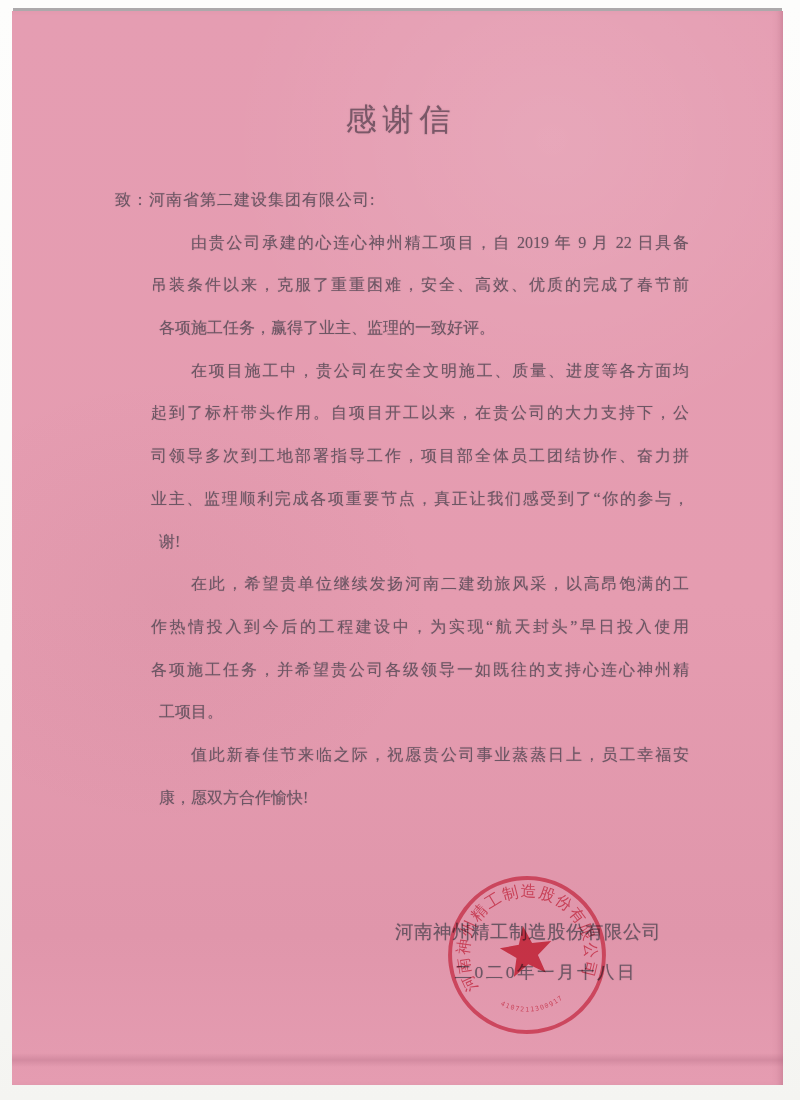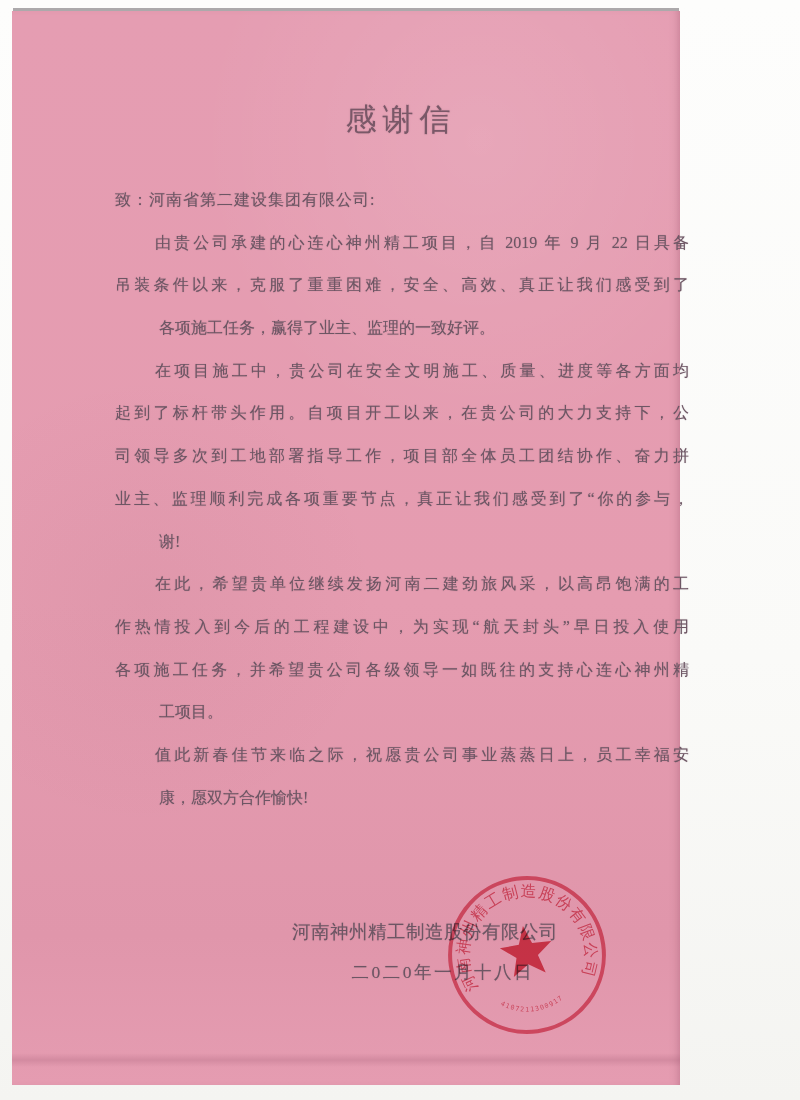--- a/index.html
+++ b/index.html
@@ -7,21 +7,21 @@
   body {
     font-family: "Liberation Serif", "DejaVu Serif", serif;
     background: #fbfbf9;
     position: relative;
   }
   .scan-bg {
     position: absolute; inset: 0;
     background: linear-gradient(180deg, #fdfdfc 0%, #fafaf8 60%, #f4f4f1 100%);
   }
   .paper {
-    position: absolute; left: 12px; top: 11px; width: 668px; height: 1074px;
+    position: absolute; left: 12px; top: 11px; width: 771px; height: 1074px;
     background:
       radial-gradient(ellipse 60% 40% at 70% 12%, rgba(255,255,255,0.10), rgba(255,255,255,0) 70%),
       radial-gradient(ellipse 50% 30% at 20% 55%, rgba(120,60,80,0.05), rgba(120,60,80,0) 70%),
       linear-gradient(180deg, #e59db2 0%, #e59cb0 55%, #e096ab 86%, #e59cb1 100%);
     box-shadow: 0 -4px 0 -1px rgba(105,100,103,0.55), inset -7px 0 9px -6px rgba(150,80,105,0.45);
   }
   .fold-shadow {
     position: absolute; left: 0; right: 0; top: 1042px; height: 14px;
     background: linear-gradient(180deg, rgba(150,80,105,0) 0%, rgba(150,80,105,0.22) 50%, rgba(150,80,105,0) 100%);
   }
@@ -32,21 +32,21 @@
     color: #7a5868;
     text-shadow: 0 0 1.2px rgba(122,88,104,0.55);
   }
   .body-block {
     position: absolute; left: 103px; top: 168px; width: 574px;
     color: #6d5664;
     font-size: 16px;
     text-shadow: 0 0 1px rgba(109,86,100,0.5);
   }
   .line { height: 42.7px; line-height: 42.7px; white-space: nowrap; }
-  .jline { white-space: normal; text-align: justify; text-align-last: justify; }
+  .jline { white-space: normal; text-align: justify; text-align-last: justify; margin-left: 36px; }
   .eline { text-align: left; margin-left: 44px; }
   .indent { padding-left: 40px; }
   .salutation { letter-spacing: 1px; }
   .sig-company {
     position: absolute; top: 908px; right: 122px;
     font-size: 18.5px; letter-spacing: 0.5px; color: #6d5664;
     text-shadow: 0 0 1px rgba(109,86,100,0.5);
   }
   .sig-date {
     position: absolute; top: 949px; right: 146px;
@@ -76,21 +76,21 @@
 <div class="scan-bg"></div>
 
 <div class="paper">
 
   <div class="letter-title">感谢信</div>
 
   <div class="body-block">
     <div class="line salutation">致：河南省第二建设集团有限公司:</div>
 
     <div class="line jline indent">由贵公司承建的心连心神州精工项目，自 2019 年 9 月 22 日具备</div>
-    <div class="line jline">吊装条件以来，克服了重重困难，安全、高效、真正让我们感受到了</div>
+    <div class="line jline">吊装条件以来，克服了重重困难，安全、高效、优质的完成了春节前</div>
     <div class="line eline">各项施工任务，赢得了业主、监理的一致好评。</div>
 
     <div class="line jline indent">在项目施工中，贵公司在安全文明施工、质量、进度等各方面均</div>
     <div class="line jline">起到了标杆带头作用。自项目开工以来，在贵公司的大力支持下，公</div>
     <div class="line jline">司领导多次到工地部署指导工作，项目部全体员工团结协作、奋力拼</div>
     <div class="line jline">业主、监理顺利完成各项重要节点，真正让我们感受到了“你的参与，</div>
     <div class="line eline">谢!</div>
 
     <div class="line jline indent">在此，希望贵单位继续发扬河南二建劲旅风采，以高昂饱满的工</div>
     <div class="line jline">作热情投入到今后的工程建设中，为实现“航天封头”早日投入使用</div>

